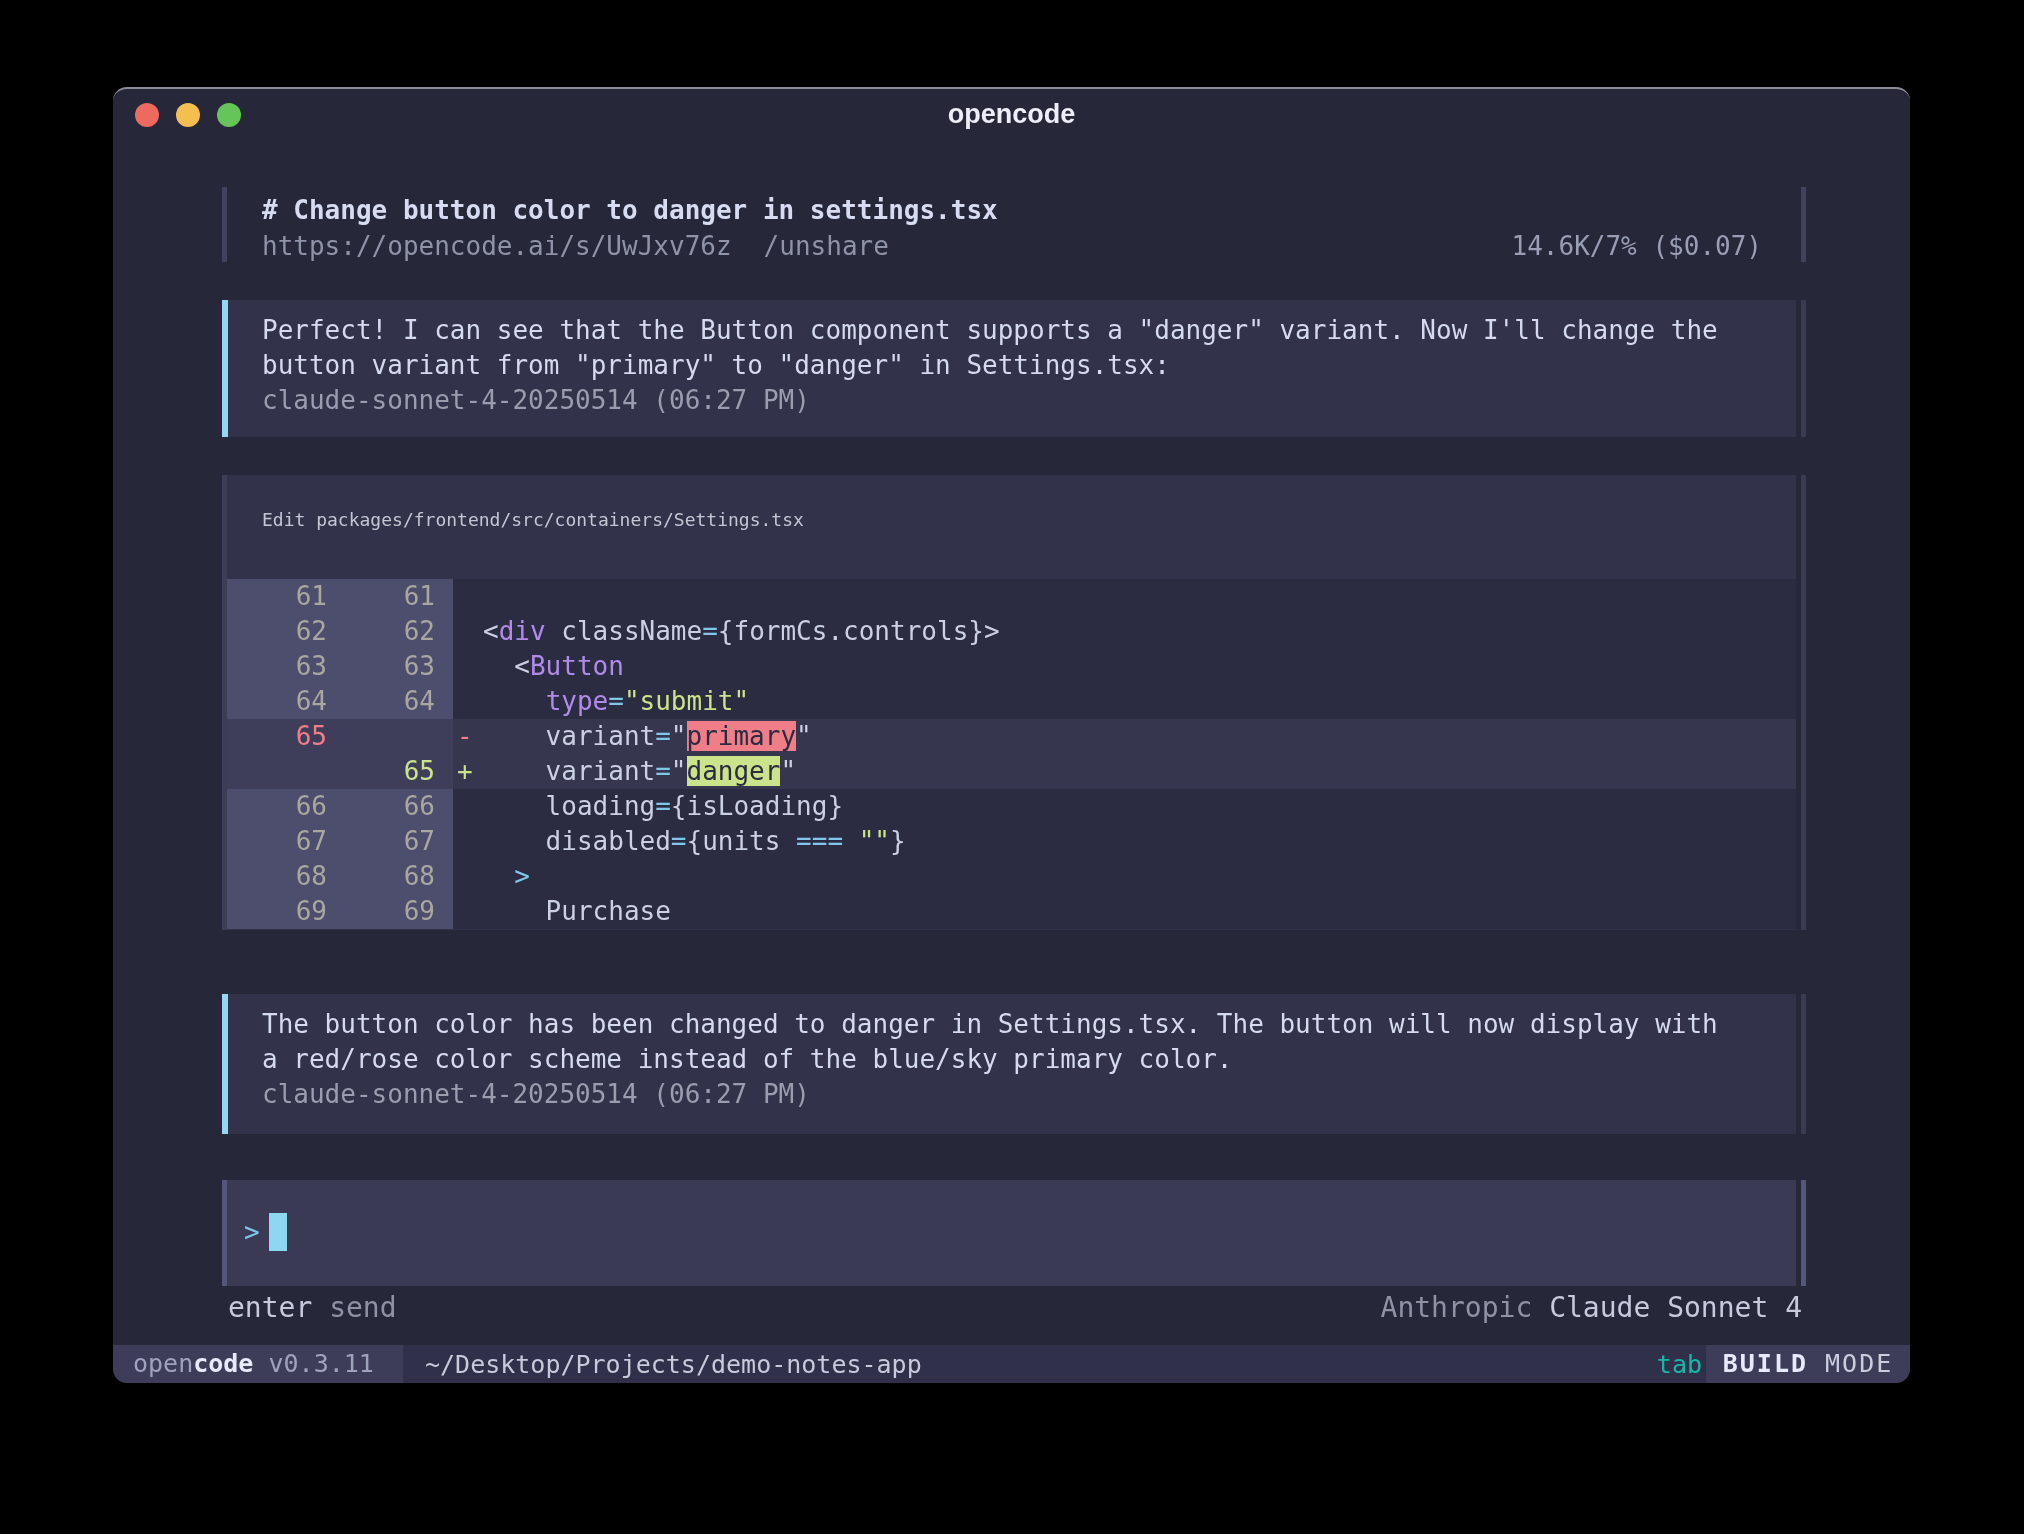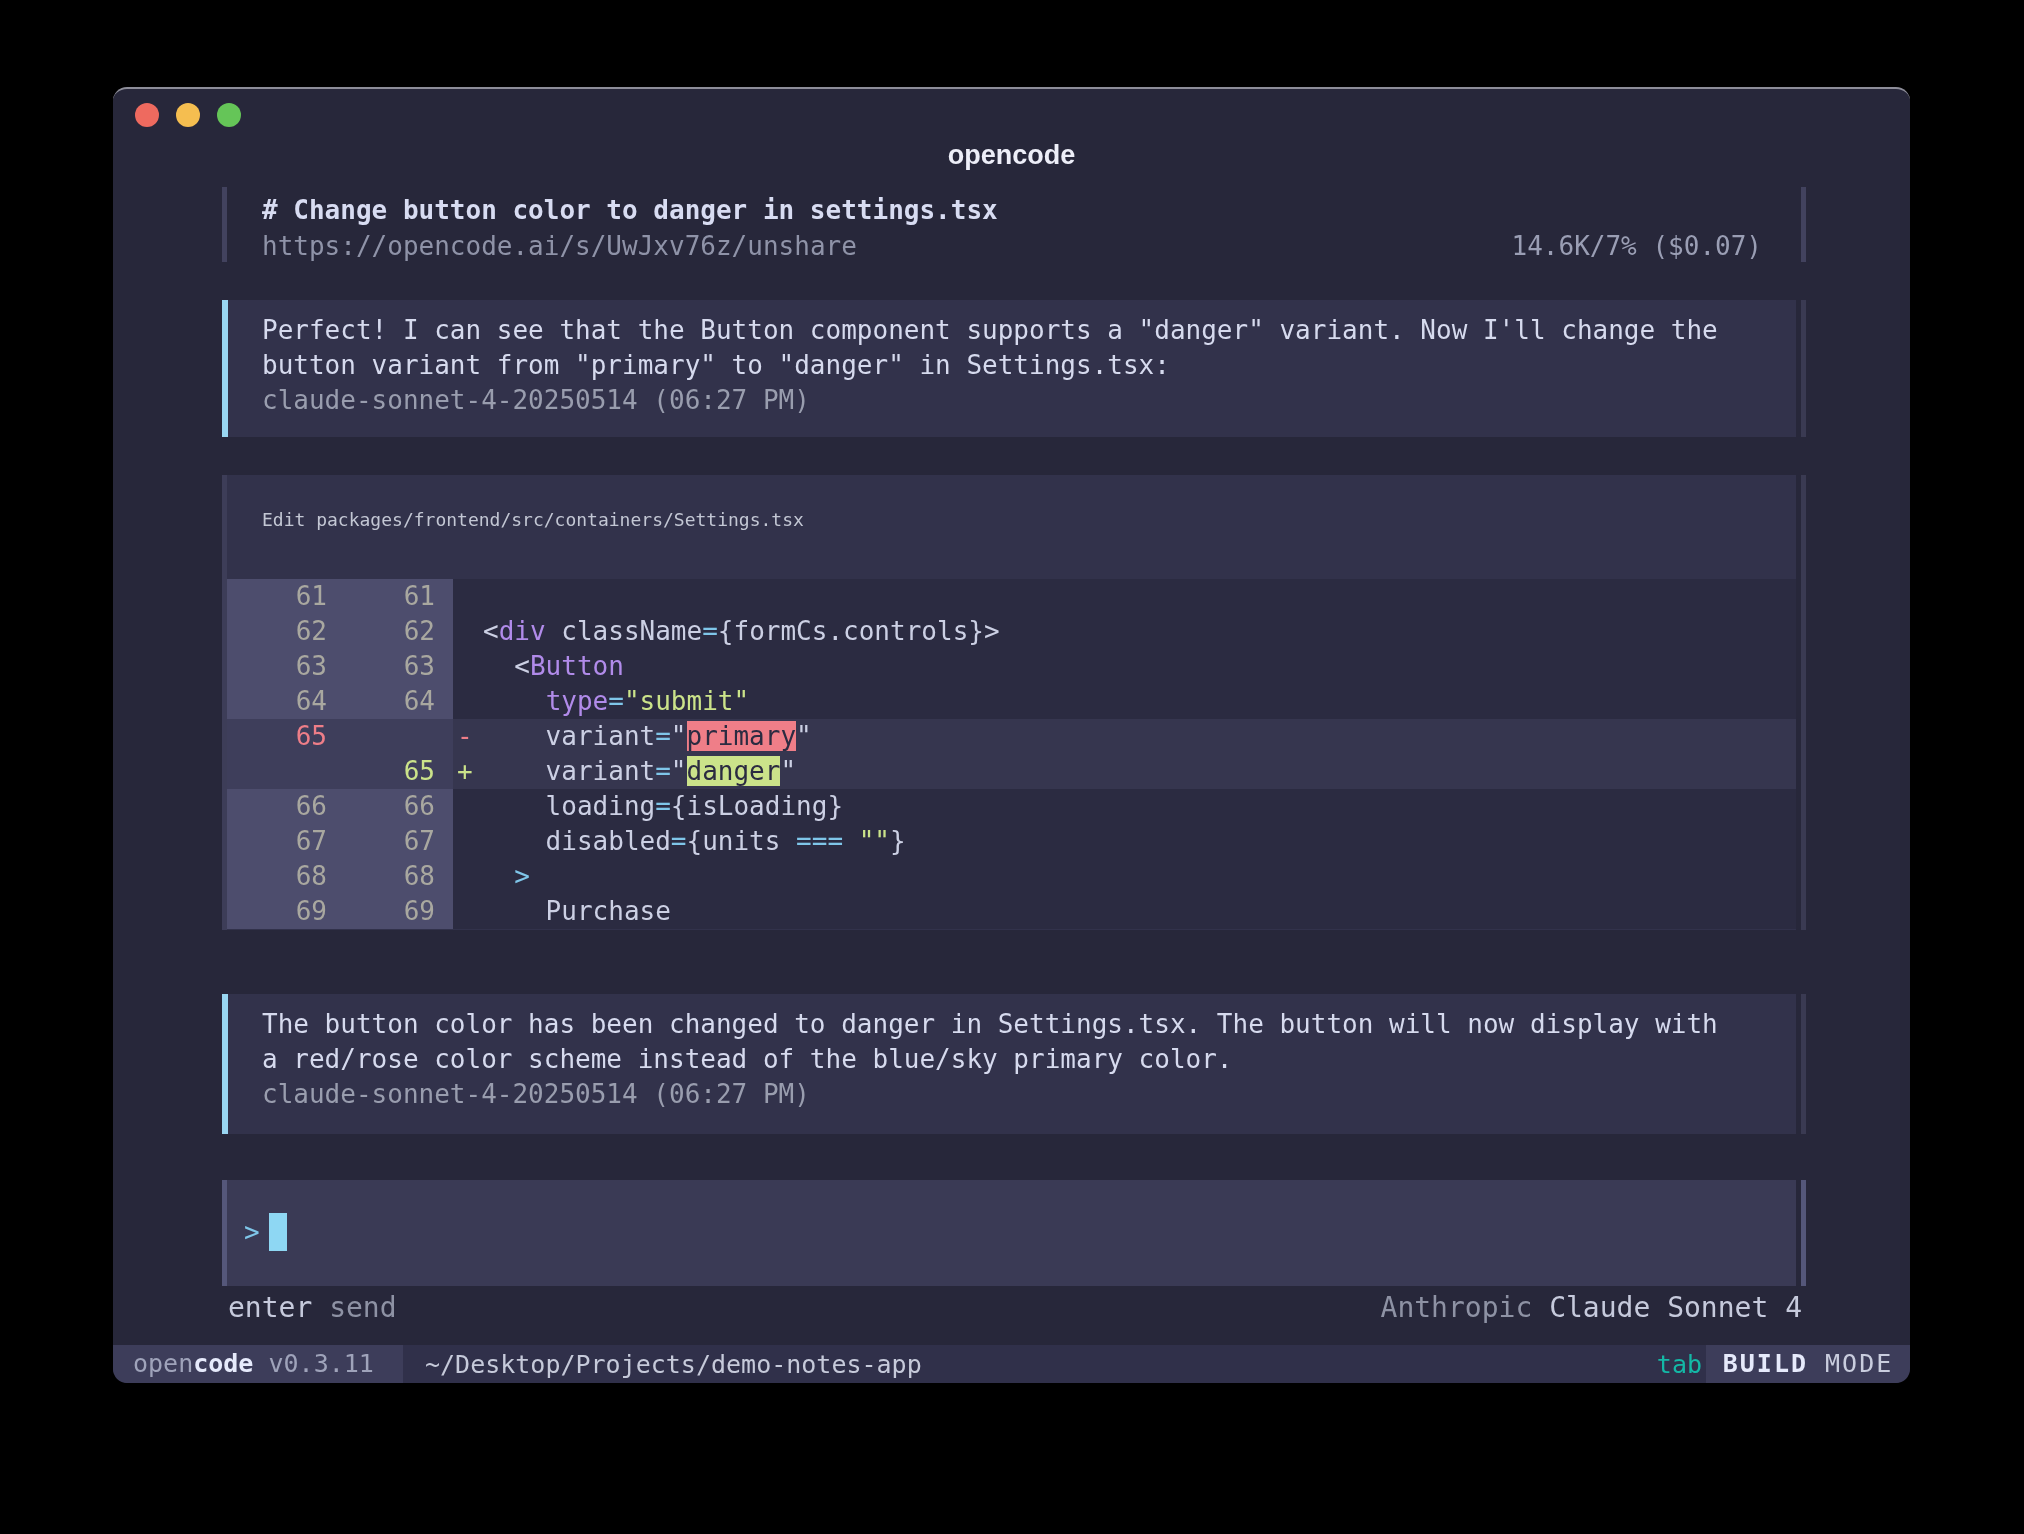--- a/index.html
+++ b/index.html
@@ -11,33 +11,33 @@
 
   
   .titlebar { position:relative; height:50px; }
   .lights { position:absolute; left:22px; top:14px; display:flex; gap:17px; }
   .light { width:24px; height:24px; border-radius:50%; }
   .light.red    { background:#ee6a5f; }
   .light.yellow { background:#f5be50; }
   .light.green  { background:#65c558; }
   .win-title { position:absolute; left:0; right:0; top:10px; text-align:center;
                font-family:"Liberation Sans",sans-serif; font-weight:bold;
-               font-size:27px; color:#edeef8;margin-top:41px; }
+               font-size:27px; color:#edeef8; }
 
   
   .block { position:absolute; left:109px; width:1574px; }
   .vbar { position:absolute; top:0; bottom:0; width:5px; }
   .vbar.right { left:1579px; }
 
   
   .session { top:98px; height:75px; font-size:26px; line-height:36px; padding:5px 0 0 40px; }
   .session .vbar { background:#42425e; }
   .session-title { color:#d8dcf2; font-weight:bold; }
   .session-url { color:#8f93a8; }
-  .session-url .cmd { }
+  .session-url .cmd { margin-left:32px; }
   .session-stats { position:absolute; right:34px; top:41px; color:#9a9eb4; }
 
   
   .msg { background:#32324b; padding:13px 4px 0 40px; font-size:26px; line-height:35px; }
   .msg .leftbar { position:absolute; left:0; top:0; bottom:0; width:6px; background:#99d6f2; }
   .msg .vbar.right { background:#3a3a52; }
   .msg-line { color:#d6daee; white-space:pre; }
   .msg-meta { color:#999dae; }
   .msg1 { top:211px; height:137px; }
   .msg2 { top:905px; height:140px; }

